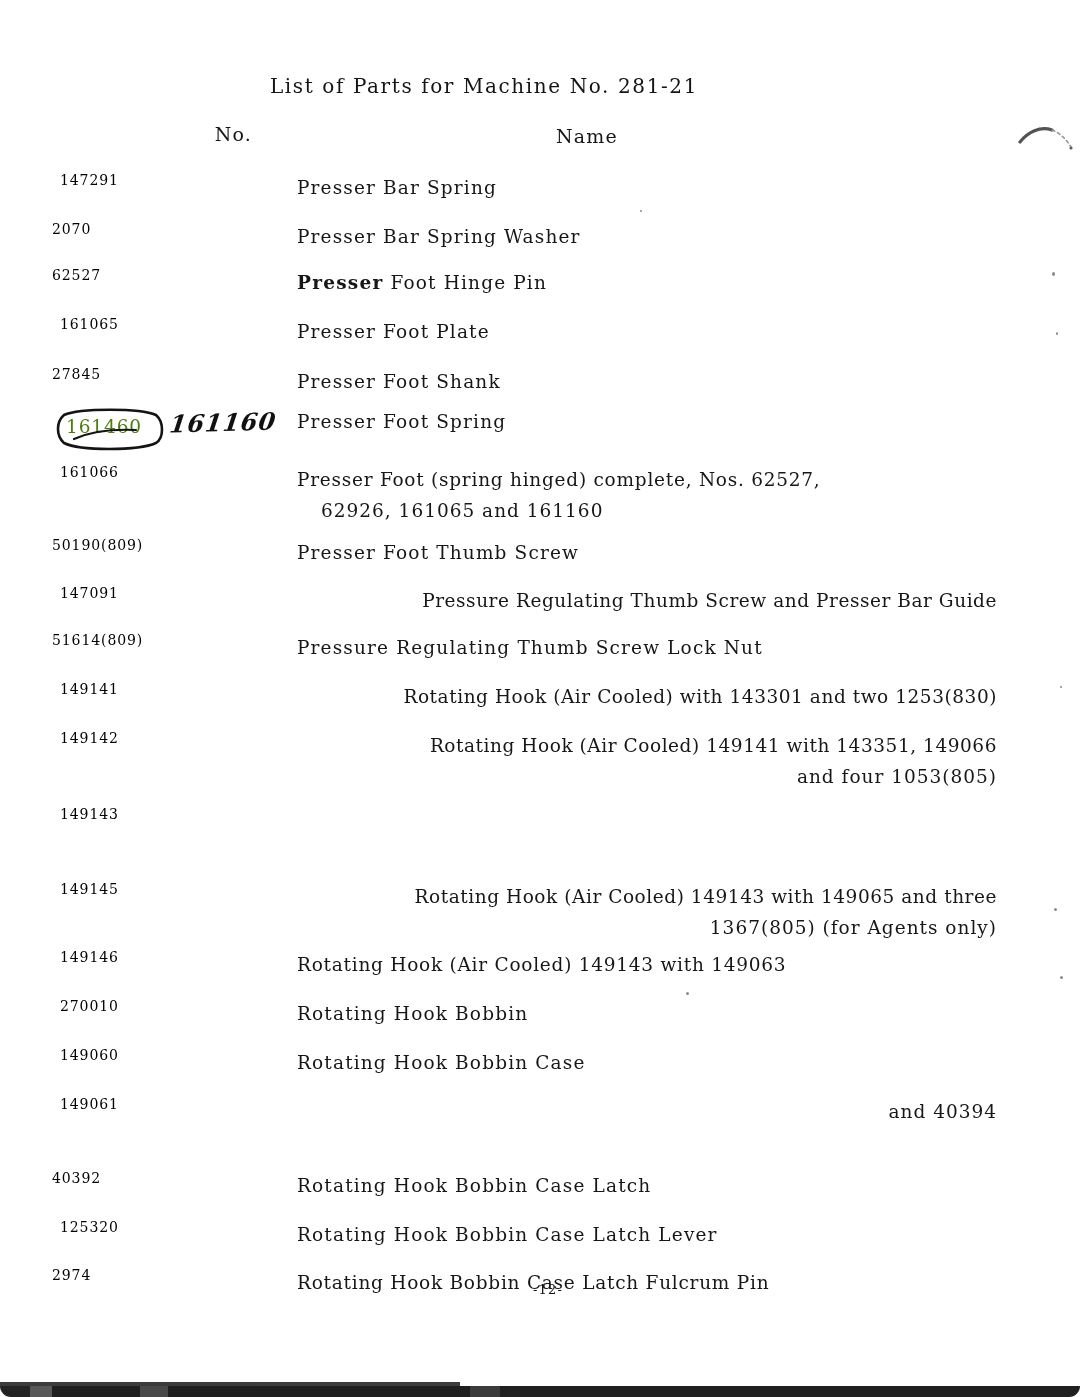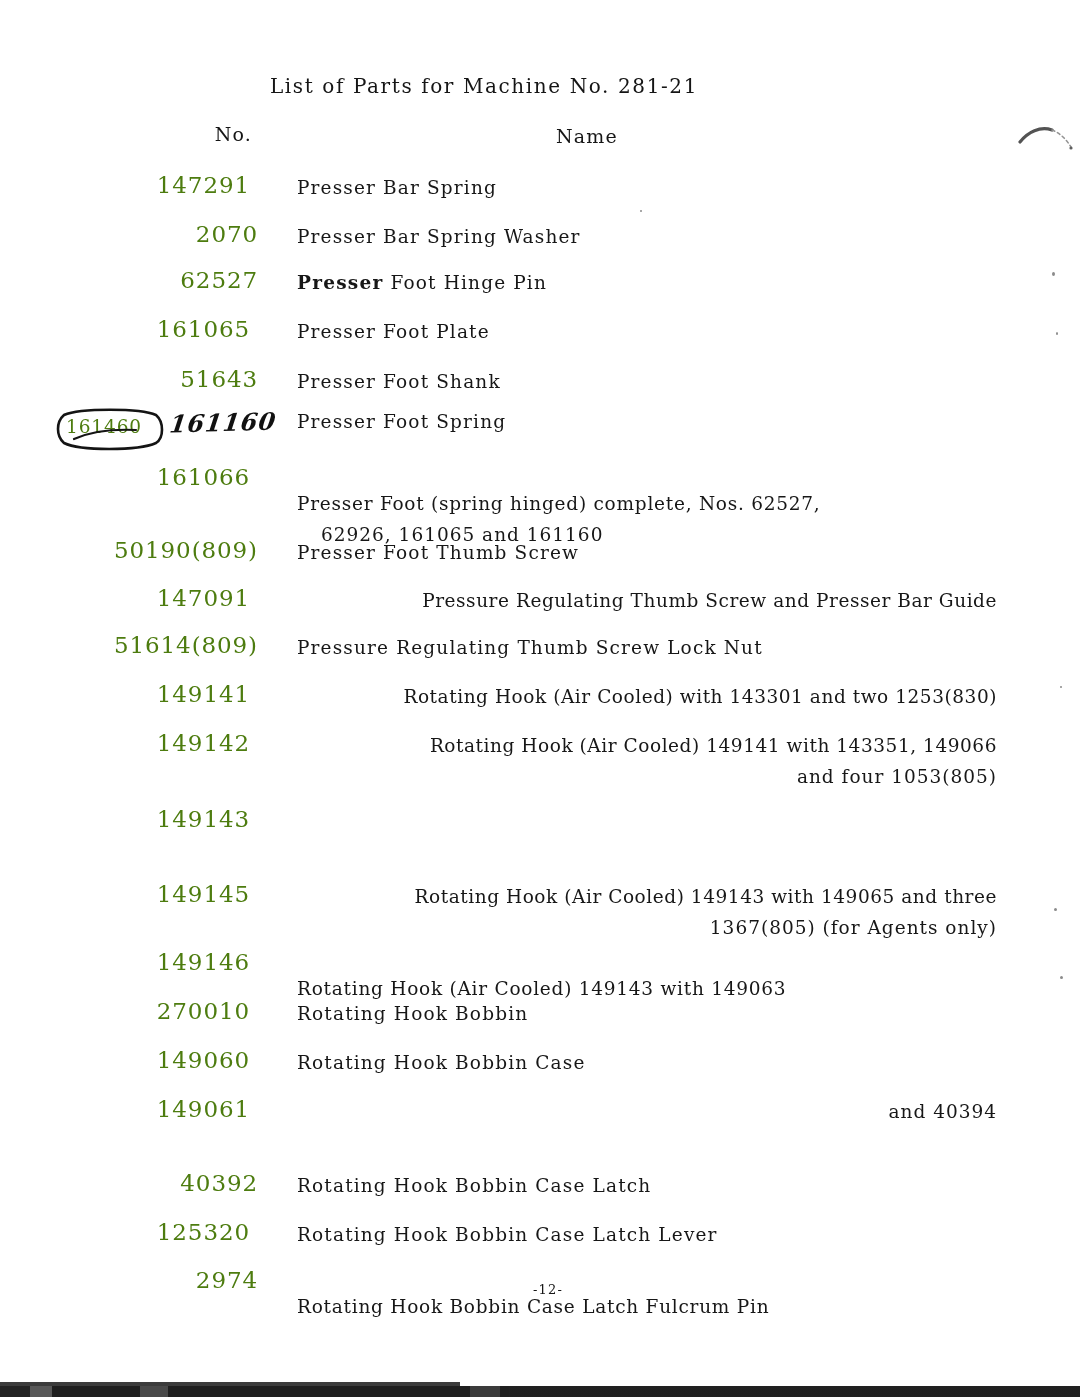--- a/index.html
+++ b/index.html
@@ -9,20 +9,21 @@
     background: #ffffff;
   }
   #page {
     position: relative;
     width: 1080px;
     height: 1397px;
     background: #ffffff;
     overflow: hidden;
     font-family: "DejaVu Serif", "Liberation Serif", serif;
     color: #1a1a1a;
+    border-radius: 11px;
     -webkit-font-smoothing: antialiased;
   }
 
   
   #doc-title {
     position: absolute;
     left: 0;
     top: 74px;
     width: 968px;
     text-align: center;
@@ -61,24 +62,24 @@
   }
   .row {
     position: absolute;
     left: 0;
     width: 1010px;
   }
   .num {
     position: absolute;
     left: 60px;
     width: 190px;
-    text-align: right;
-    font-size: 23px;
+    text-align: left;
+    font-size: 14px;
     letter-spacing: 0.9px;
-    color: #4d7c0f;
+    color: #000000;
     white-space: pre;
   }
   .num.wide {
     left: 52px;
     width: 206px;
   }
   .nm {
     position: absolute;
     left: 297px;
     width: 700px;
@@ -88,21 +89,20 @@
     color: #171717;
     white-space: pre-wrap;
   }
   .nm .cont {
     display: block;
     padding-left: 24px;
     letter-spacing: 1.0px;
   }
   .nm.semi {
     letter-spacing: 0.75px;
-    margin-top: 24px;
   }
   .nm.tight {
     letter-spacing: 0.55px;
     text-align: right;
   }
   .nm b {
     font-weight: 700;
     letter-spacing: 1.25px;
   }
 
@@ -221,21 +221,21 @@
       </div>
       <div class="row" style="top: 267px;">
         <div class="num wide">62527</div>
         <div class="nm"><span><b>Presser</b><span> Foot Hinge Pin</span></span></div>
       </div>
       <div class="row" style="top: 316px;">
         <div class="num">161065</div>
         <div class="nm"><span>Presser Foot Plate</span></div>
       </div>
       <div class="row" style="top: 366px;">
-        <div class="num wide">51643</div>
+        <div class="num wide">27845</div>
         <div class="nm"><span>Presser Foot Shank</span></div>
       </div>
       <div class="row" id="hand-row" style="top: 406px;">
         <div class="hand-wrap">
           <span class="printed-num">161460</span>
           <svg class="circle-mark" viewBox="0 0 240 48">
             <path d="M12 9 C4 16 4 30 12 37 C28 45 86 45 104 37 C112 32 112 16 104 9 C88 2 28 2 12 9" stroke="#141414" stroke-width="2.6" fill="none" stroke-linecap="round"></path>
             <path d="M22 33 C40 25 62 23 84 24" stroke="#141414" stroke-width="2.2" fill="none" stroke-linecap="round"></path>
           </svg>
           <span class="hand-correction">161160</span>

